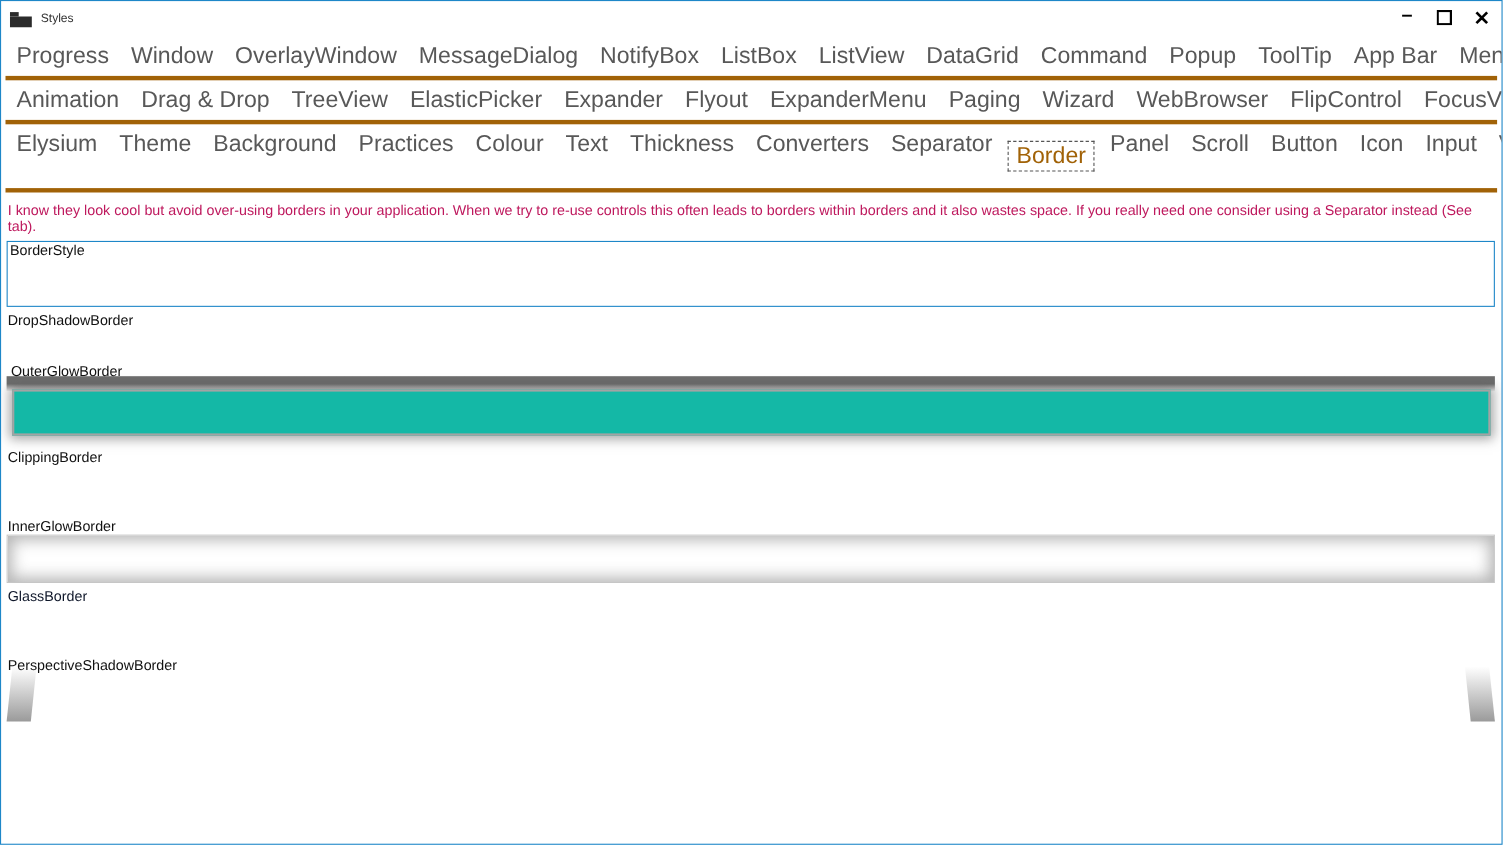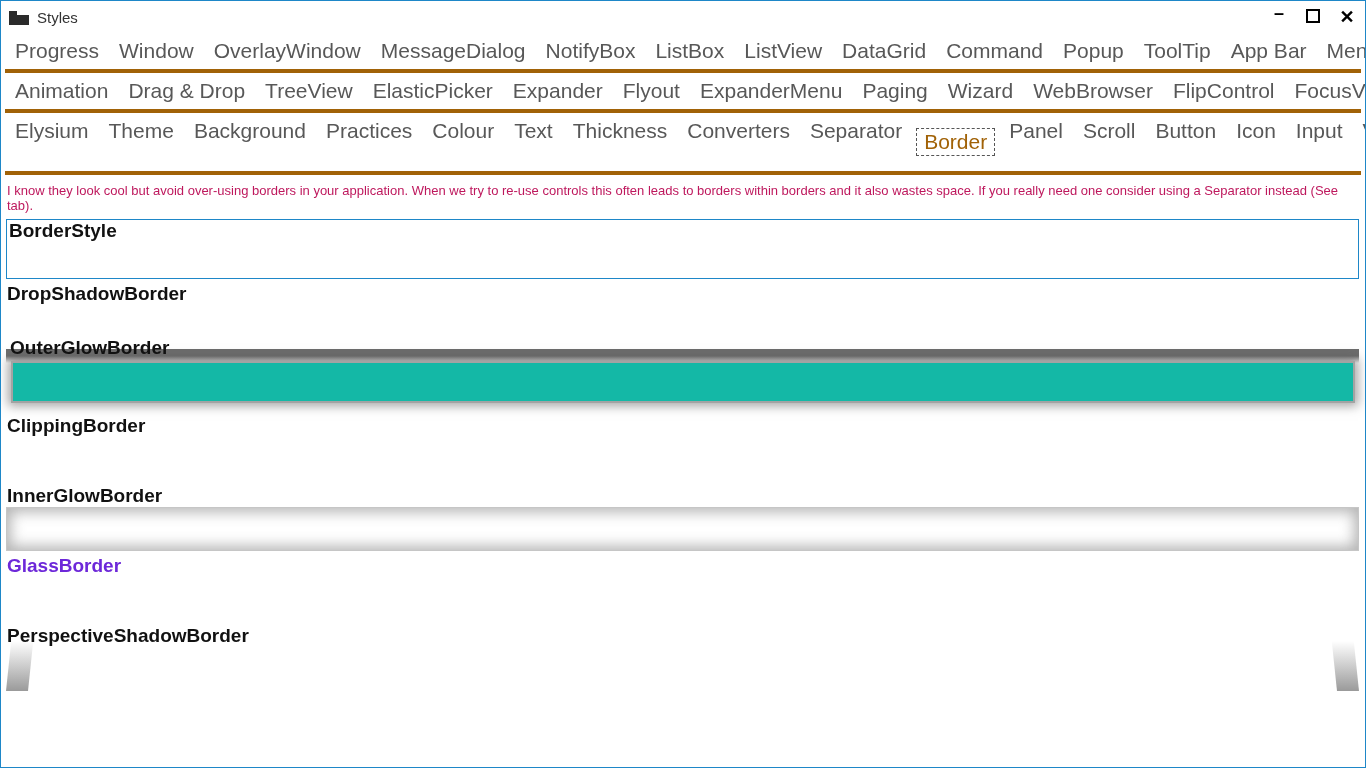--- a/index.html
+++ b/index.html
@@ -17,21 +17,21 @@
     height: 32px;
     display: flex;
     align-items: center;
     padding: 0 8px;
   }
   .titlebar .icon {
     width: 20px; height: 16px; margin-right: 8px;
     position: relative;
   }
   .titlebar .title {
-    font-size: 15px;
+    font-size: 11px;
     color: #333;
     flex: 1;
   }
   .titlebar .win-controls {
     display: flex;
     gap: 14px;
     align-items: center;
   }
   .titlebar .win-controls span {
     font-family: Arial, sans-serif;
@@ -75,27 +75,26 @@
   .description {
     font-size: 13px;
     color: #be185d;
     padding: 2px 2px 6px 2px;
   }
   .section {
     position: relative;
     margin-bottom: 0;
   }
   .section-label {
-    font-size: 19px;
+    font-size: 13px;
     color: #111;
     padding: 0 2px;
-    font-weight: bold;
   }
   .section-label.faded {
-    color: #6d28d9;
+    color: #0f172a;
   }
 
   
   .demo-borderstyle {
     border: 1px solid #1e87c8;
     height: 60px;
     margin: 0 6px 4px 1px;
   }
 
   

